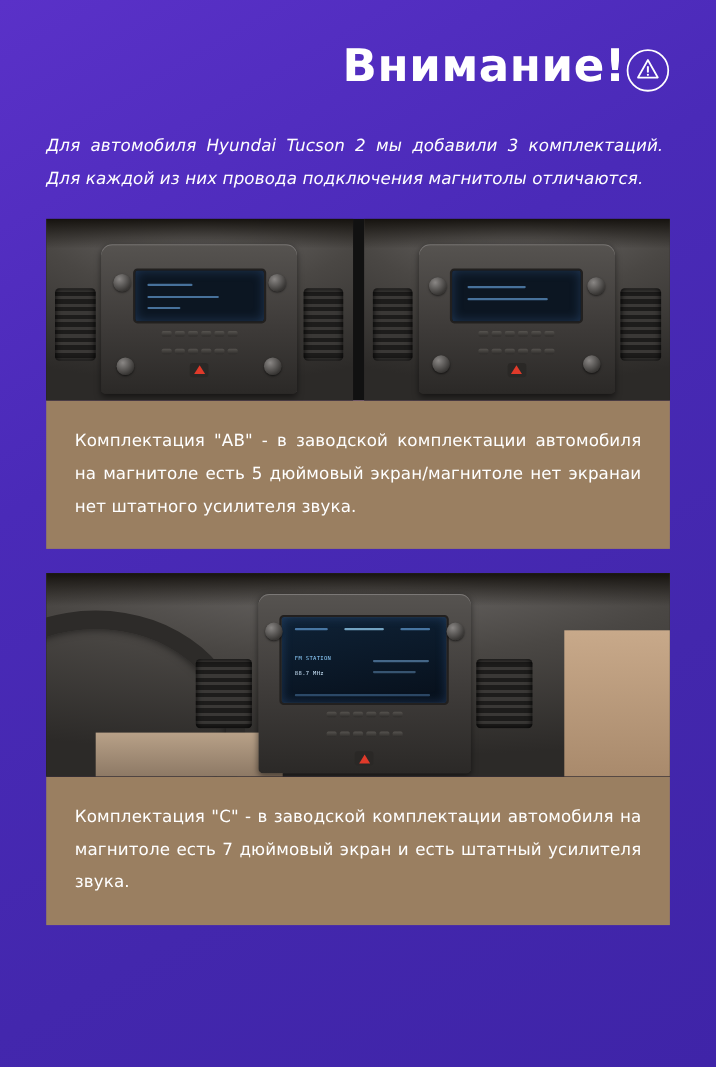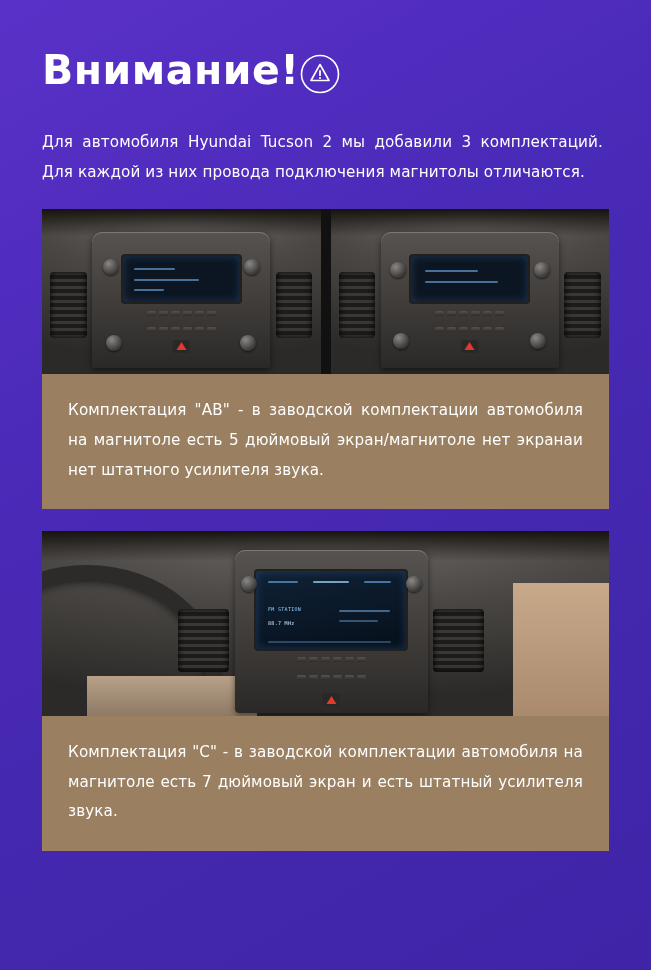--- a/index.html
+++ b/index.html
@@ -17,39 +17,40 @@
     position: relative;
     width: 651px;
     height: 970px;
     background: linear-gradient(150deg, #5a31c8 0%, #4a2ab8 35%, #4327ad 70%, #3f24a8 100%);
     box-sizing: border-box;
     overflow: hidden;
   }
   .header {
     display: flex;
     align-items: center;
-    justify-content: flex-start;
-    padding: 48px 42px 0 42px;
+    justify-content: flex-end;
+    padding: 38px 42px 0 42px;
   }
   .title {
     font-size: 41px;
     font-weight: bold;
     color: #ffffff;
     letter-spacing: 0.5px;
     line-height: 1.05;
     margin: 0;
   }
   .warn-icon {
     width: 40px;
     height: 40px;
     flex: 0 0 auto;
     margin-top: 6px;
   }
   .intro {
     padding: 34px 48px 0 42px;
+    font-style: italic;
   }
   .intro p {
     margin: 0;
     color: #ffffff;
     font-size: 15.2px;
     line-height: 1.95;
     letter-spacing: 0.1px;
     text-align: justify;
     text-align-last: left;
   }

